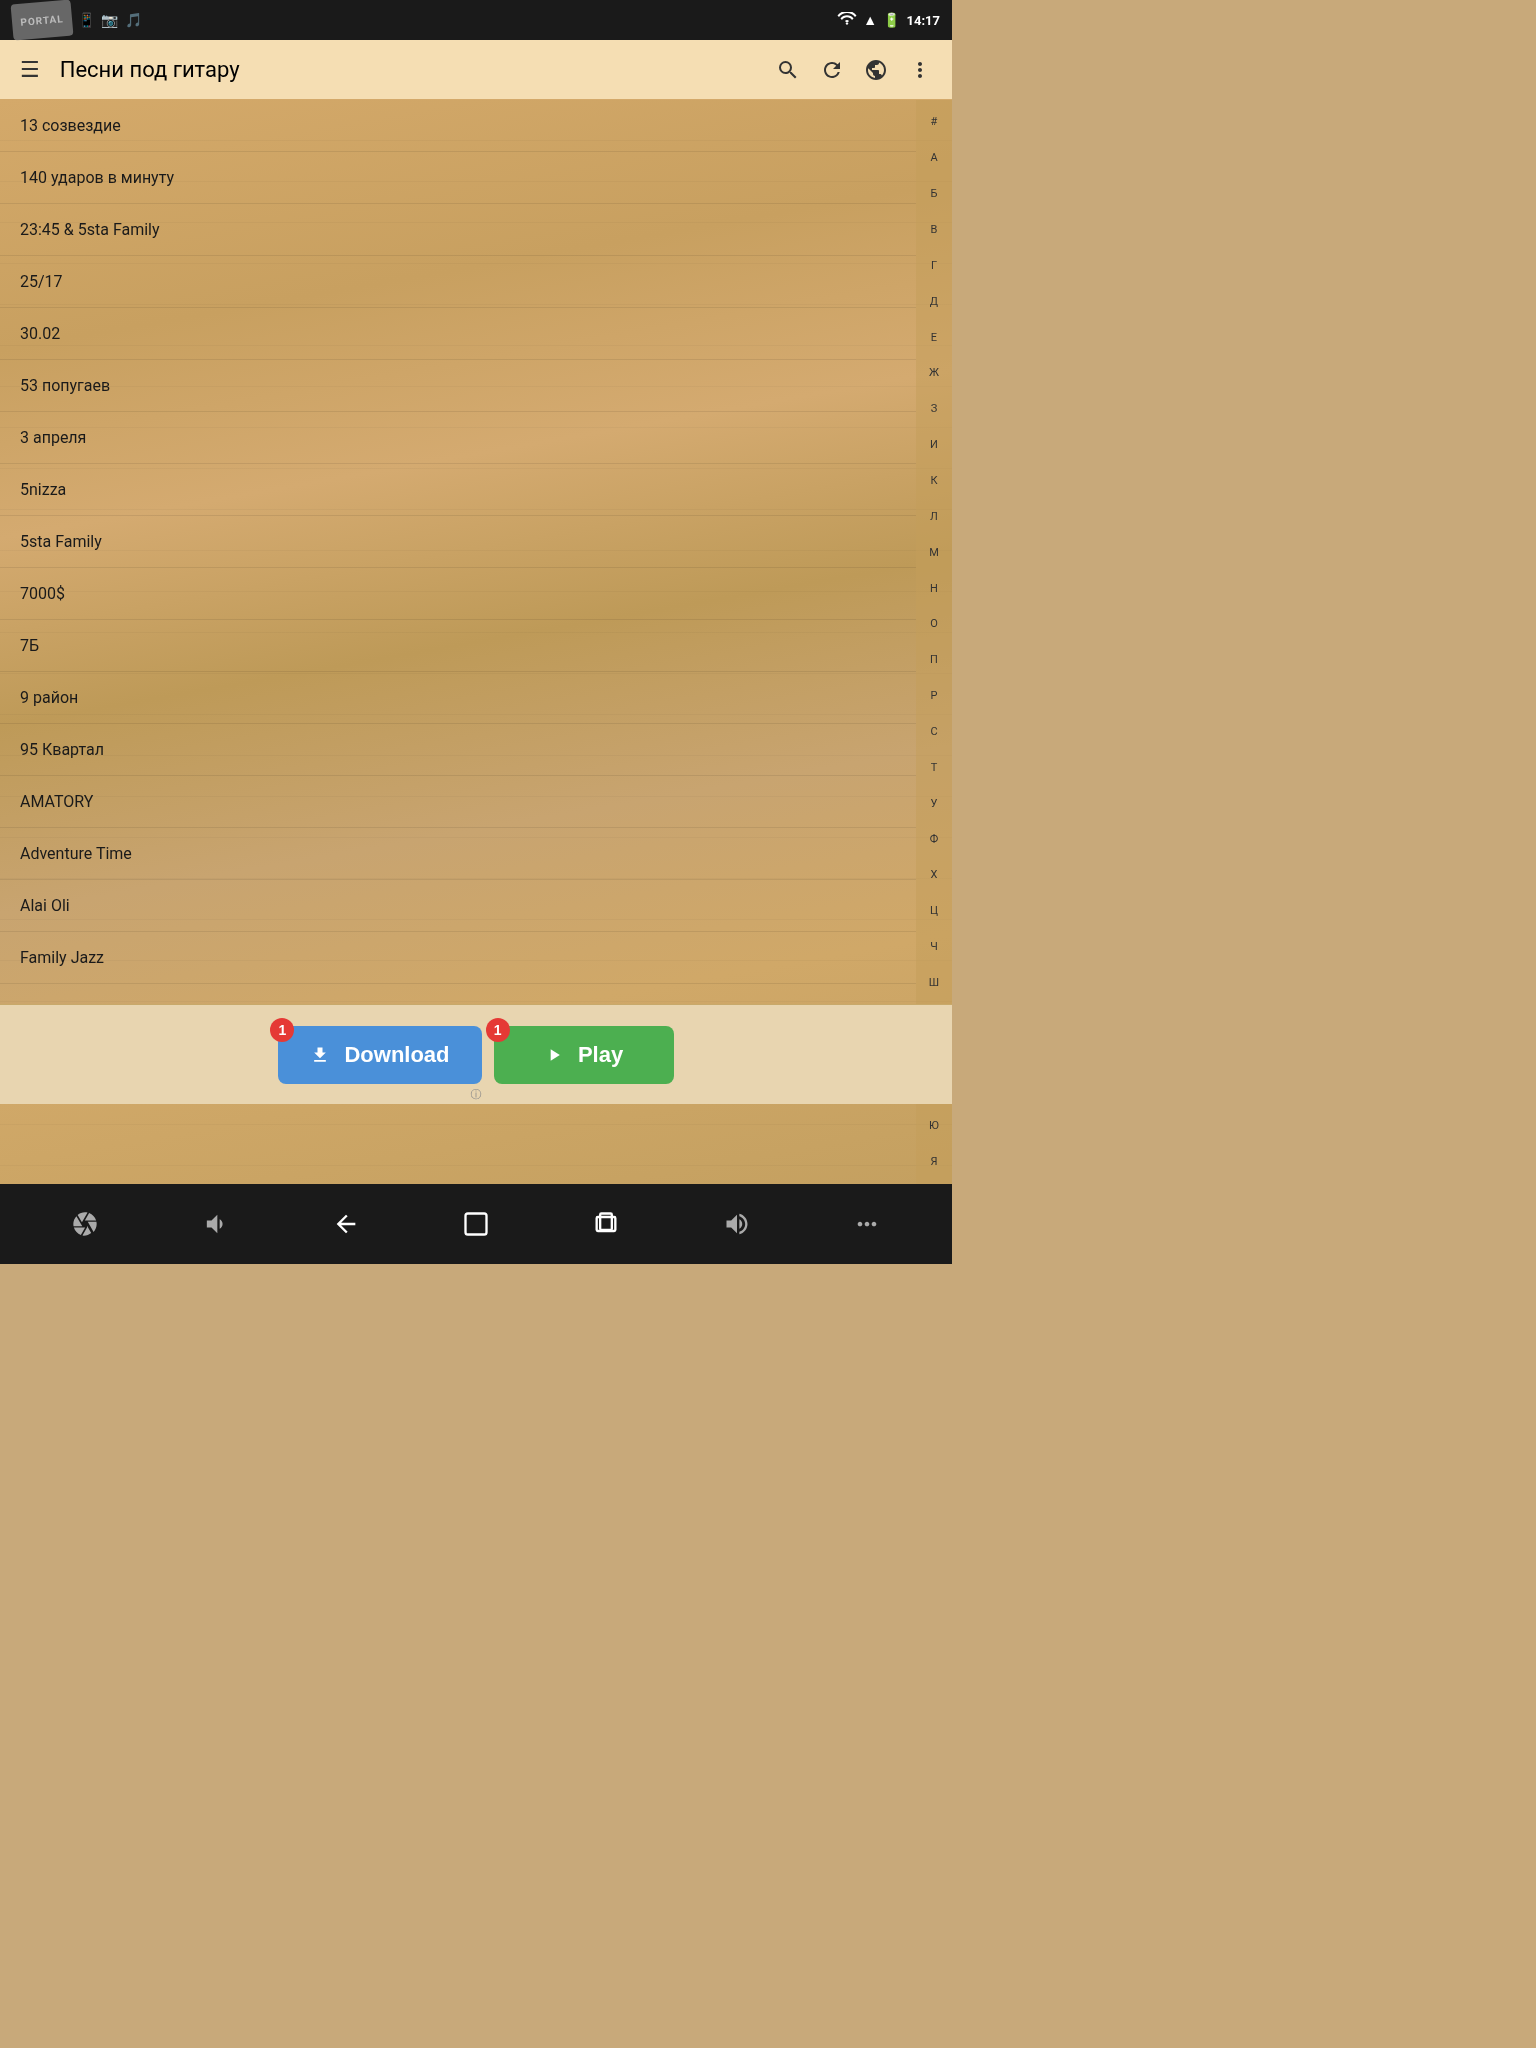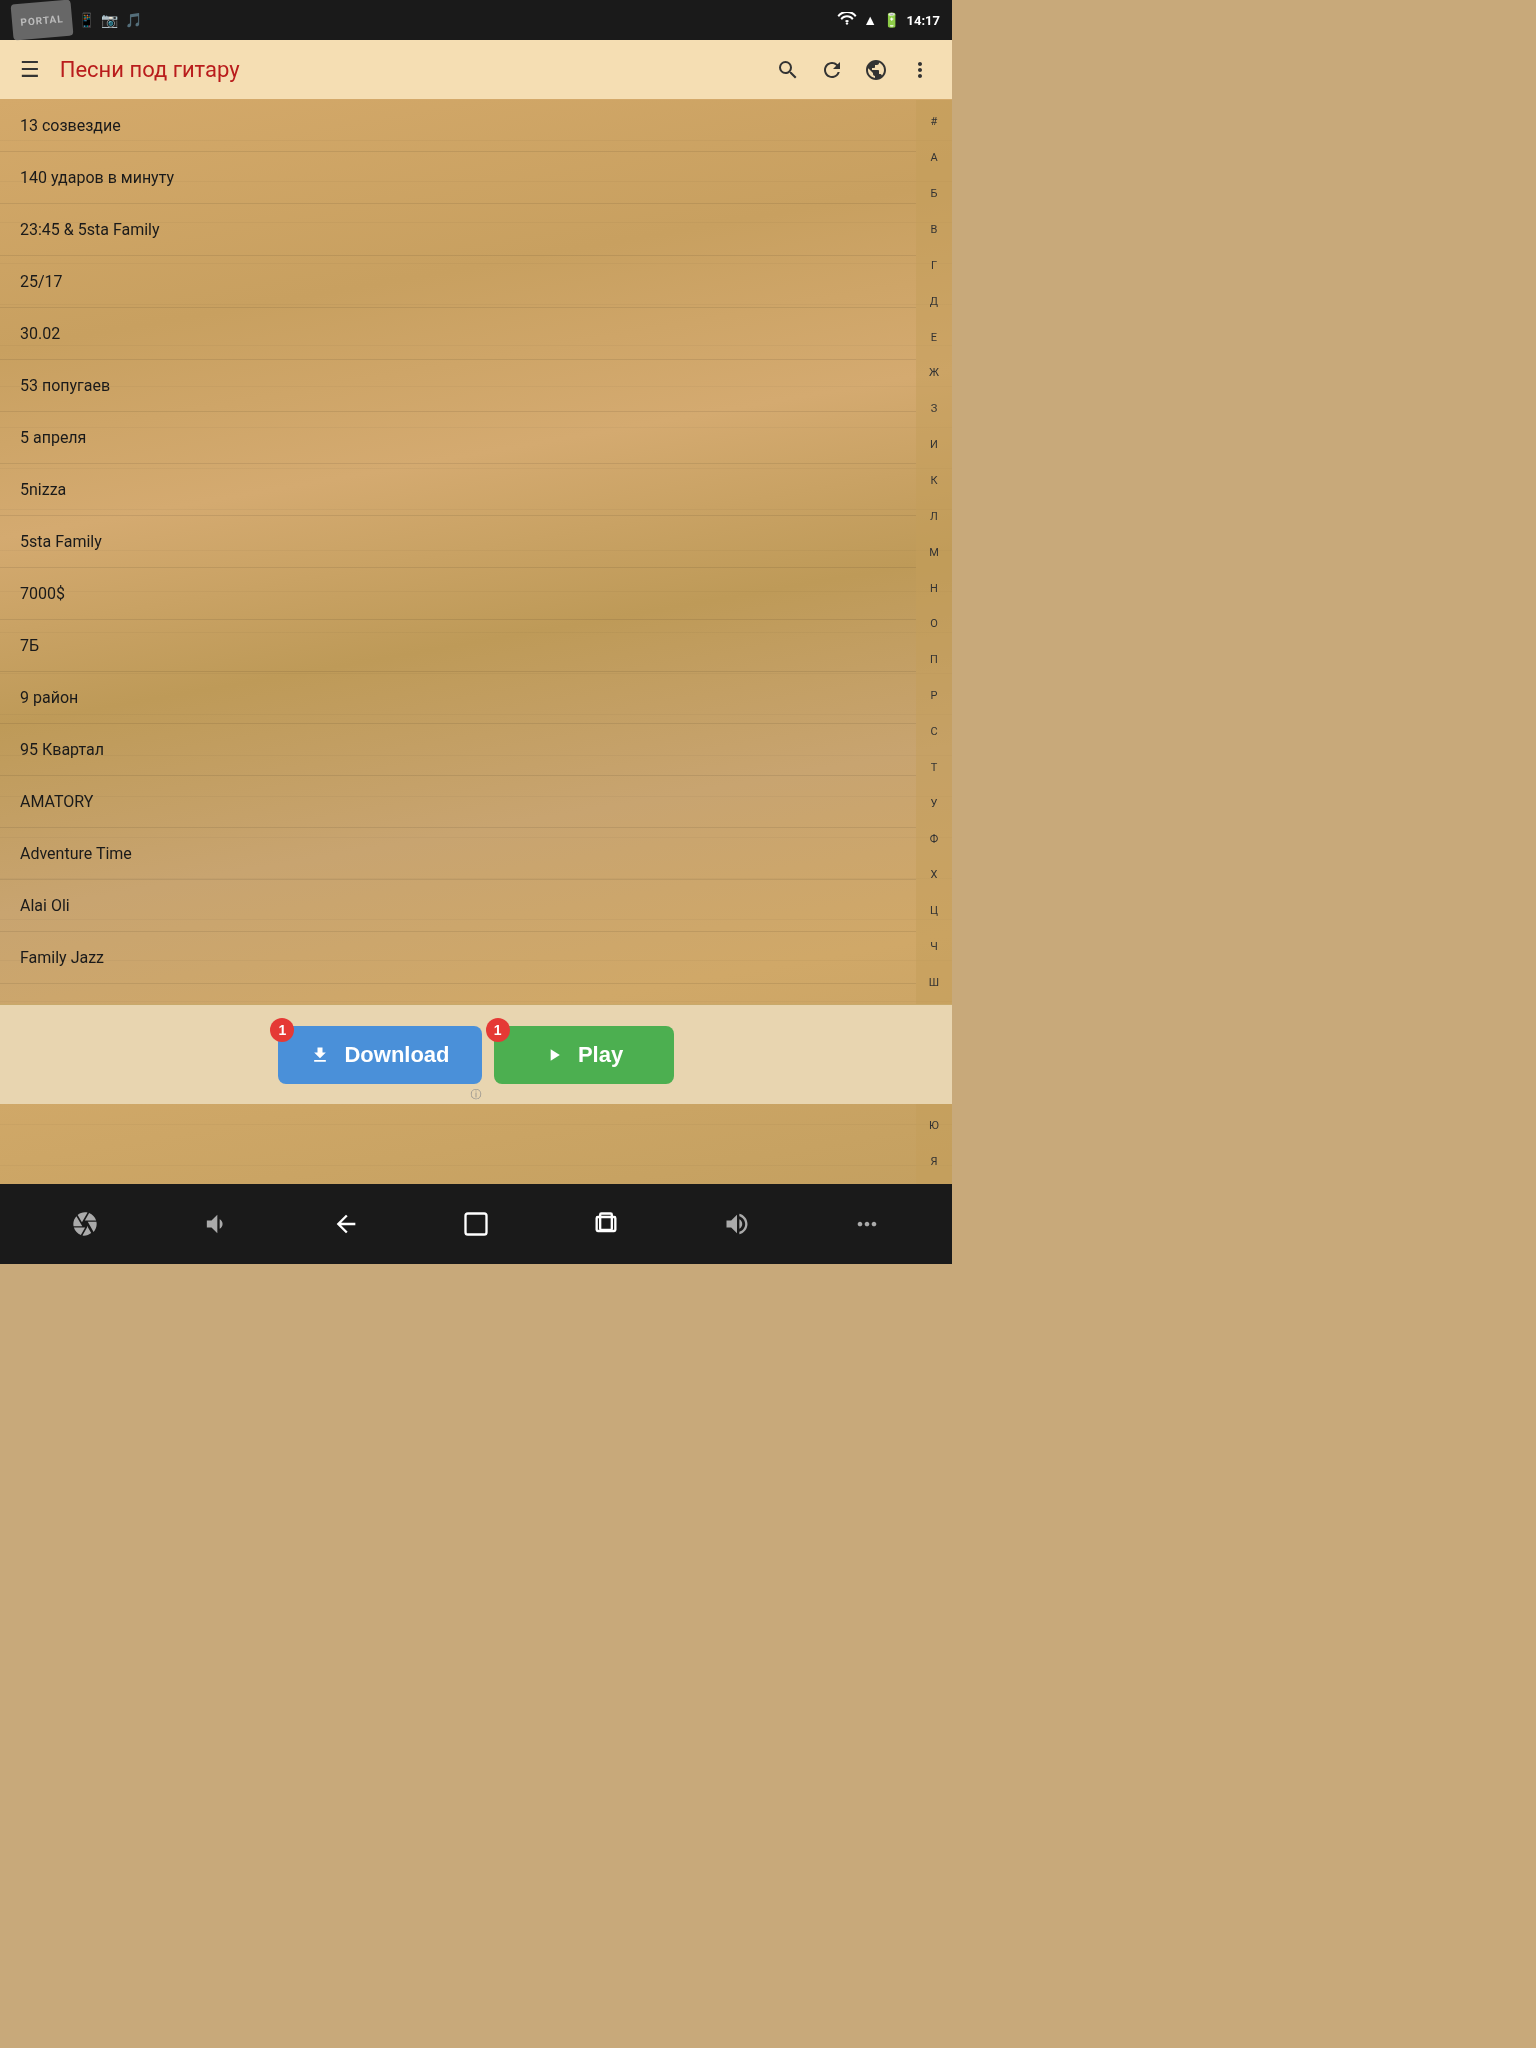--- a/index.html
+++ b/index.html
@@ -94,21 +94,21 @@
     .menu-icon {
       font-size: 22px;
       color: #333;
       cursor: pointer;
       padding: 8px;
     }
 
     .app-title {
       flex: 1;
       font-size: 22px;
-      color: #b91c1c;
+      color: #000000;
       font-weight: 400;
     }
 
     .app-bar-actions {
       display: flex;
       align-items: center;
       gap: 4px;
     }
 
     .action-btn {
@@ -338,21 +338,21 @@
   <div class="wood-texture">
 
     <div class="list-container">
 
     <div class="list-item">13 созвездие</div>
         <div class="list-item">140 ударов в минуту</div>
         <div class="list-item">23:45 &amp; 5sta Family</div>
         <div class="list-item">25/17</div>
         <div class="list-item">30.02</div>
         <div class="list-item">53 попугаев</div>
-        <div class="list-item">5 апреля</div>
+        <div class="list-item">3 апреля</div>
         <div class="list-item">5nizza</div>
         <div class="list-item">5sta Family</div>
         <div class="list-item">7000$</div>
         <div class="list-item">7Б</div>
         <div class="list-item">9 район</div>
         <div class="list-item">95 Квартал</div>
         <div class="list-item">AMATORY</div>
         <div class="list-item">Adventure Time</div>
         <div class="list-item">Alai Oli</div>
         <div class="list-item">Family Jazz</div>

